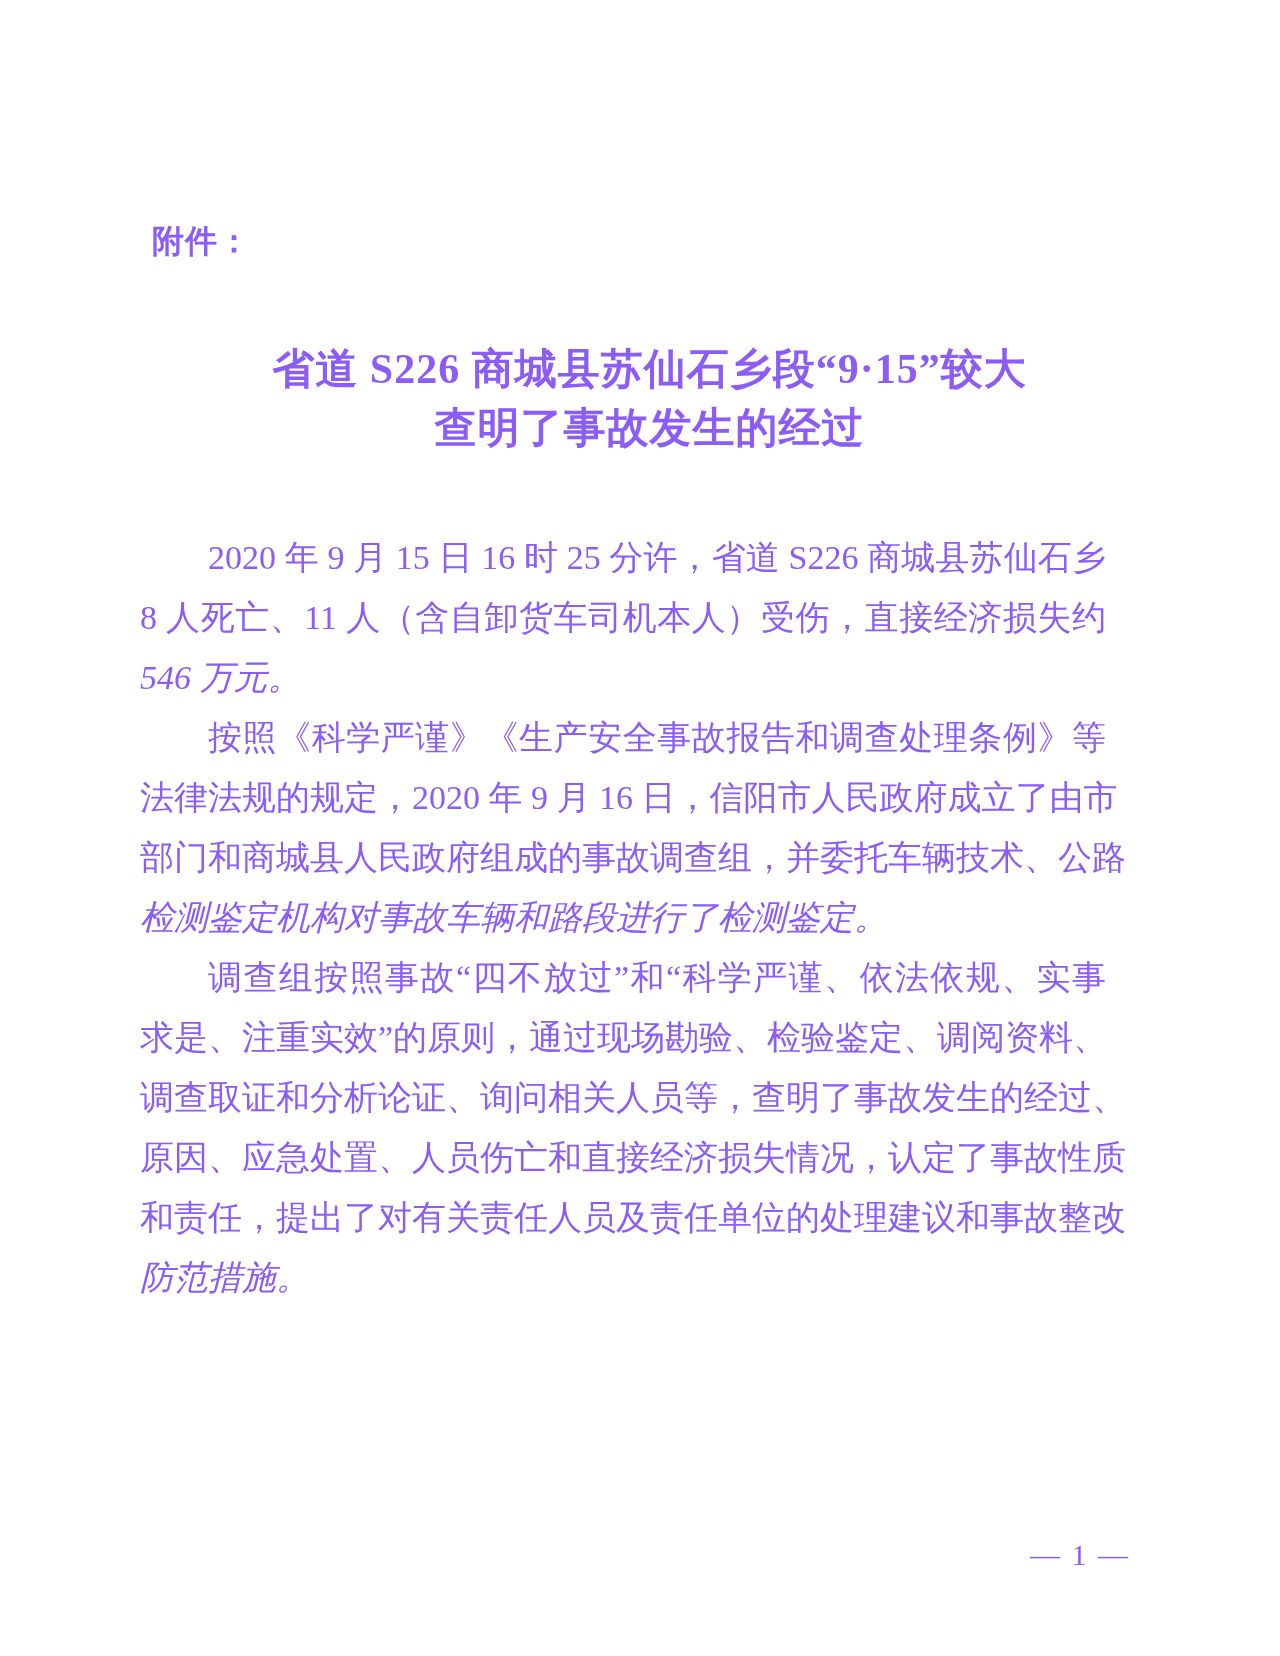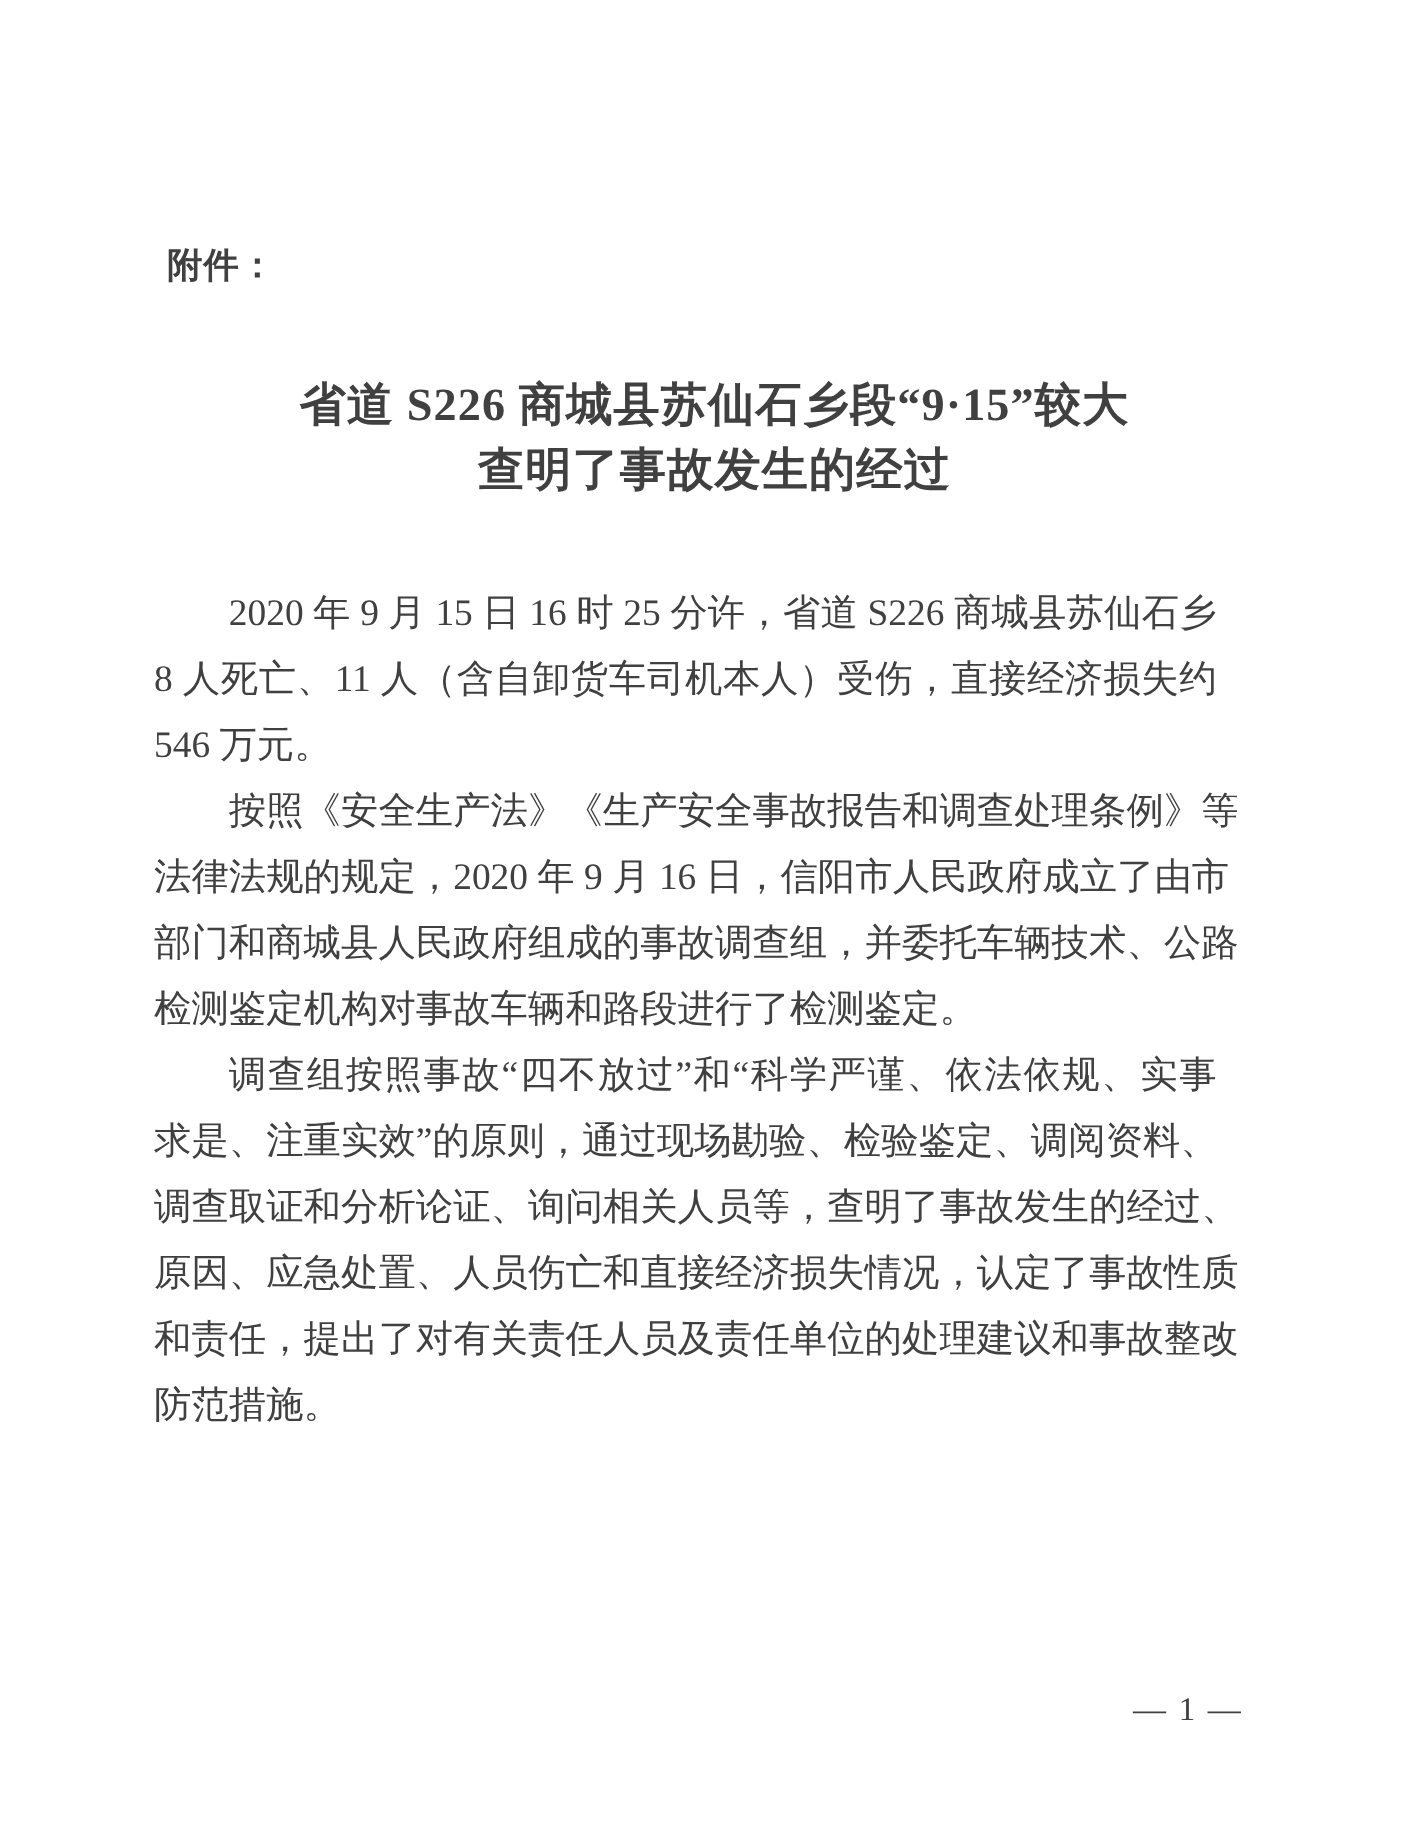--- a/index.html
+++ b/index.html
@@ -5,21 +5,21 @@
   html, body {
     margin: 0;
     padding: 0;
     background: #ffffff;
   }
   .page {
     position: relative;
     width: 1280px;
     height: 1656px;
     background: #ffffff;
-    color: #404040;
+    color: #8b5cf6;
     font-family: "Liberation Serif", "DejaVu Serif", serif;
     overflow: hidden;
   }
   .attachment {
     position: absolute;
     left: 152px;
     top: 220px;
     font-size: 32px;
     font-weight: bold;
     letter-spacing: 1px;
@@ -51,20 +51,21 @@
     white-space: nowrap;
     text-align: justify;
     text-align-last: justify;
     height: 60px;
   }
   .line.indent {
     text-indent: 2em;
   }
   .line.last {
     text-align-last: left;
+    font-style: italic;
   }
   .pagenum {
     position: absolute;
     top: 1538px;
     left: 1030px;
     font-size: 30px;
     letter-spacing: 2px;
   }
 </style>
 </head>
@@ -78,21 +79,21 @@
     <span class="title-line">省道 S226 商城县苏仙石乡段“9·15”较大</span>
     <span class="title-line">查明了事故发生的经过</span>
   </h1>
 
   <div class="body-text">
 
     <div class="line indent">2020 年 9 月 15 日 16 时 25 分许，省道 S226 商城县苏仙石乡</div>
     <div class="line">8 人死亡、11 人（含自卸货车司机本人）受伤，直接经济损失约</div>
     <div class="line last">546 万元。</div>
 
-    <div class="line indent">按照《安全生产法》《生产安全事故报告和调查处理条例》等</div>
+    <div class="line indent">按照《科学严谨》《生产安全事故报告和调查处理条例》等</div>
     <div class="line">法律法规的规定，2020 年 9 月 16 日，信阳市人民政府成立了由市</div>
     <div class="line">部门和商城县人民政府组成的事故调查组，并委托车辆技术、公路</div>
     <div class="line last">检测鉴定机构对事故车辆和路段进行了检测鉴定。</div>
 
     <div class="line indent">调查组按照事故“四不放过”和“科学严谨、依法依规、实事</div>
     <div class="line">求是、注重实效”的原则，通过现场勘验、检验鉴定、调阅资料、</div>
     <div class="line">调查取证和分析论证、询问相关人员等，查明了事故发生的经过、</div>
     <div class="line">原因、应急处置、人员伤亡和直接经济损失情况，认定了事故性质</div>
     <div class="line">和责任，提出了对有关责任人员及责任单位的处理建议和事故整改</div>
     <div class="line last">防范措施。</div>

